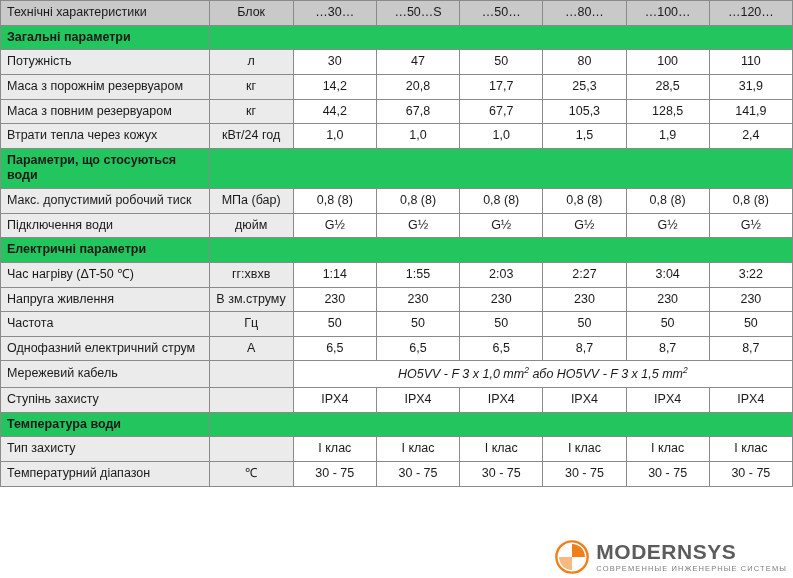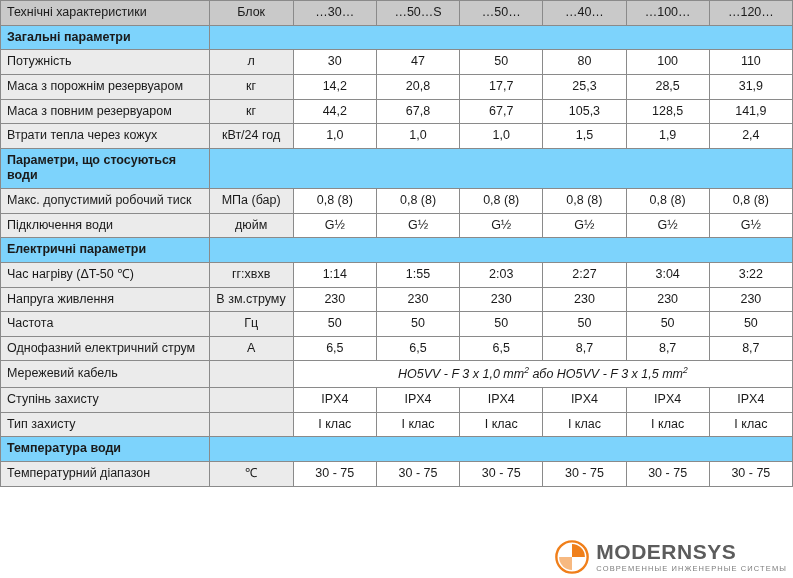--- a/index.html
+++ b/index.html
@@ -36,21 +36,21 @@
     background: #c9c9c9;
     font-weight: normal;
   }
   .hdr-param {
     text-align: left;
   }
   .hdr-center {
     text-align: center;
   }
   .section {
-    background: #7dd3fc;
+    background: #22c55e;
     font-weight: bold;
     text-align: left;
   }
   .param {
     text-align: left;
     background: #ebebeb;
   }
   .unit {
     text-align: center;
     background: #ebebeb;
@@ -118,21 +118,21 @@
     <col class="c-model">
     <col class="c-model">
   </colgroup>
   <tbody id="table-body">
       <tr>
         <td class="hdr hdr-param">Технічні характеристики</td>
         <td class="hdr hdr-center">Блок</td>
         <td class="hdr hdr-center">…30…</td>
         <td class="hdr hdr-center">…50…S</td>
         <td class="hdr hdr-center">…50…</td>
-        <td class="hdr hdr-center">…40…</td>
+        <td class="hdr hdr-center">…80…</td>
         <td class="hdr hdr-center">…100…</td>
         <td class="hdr hdr-center">…120…</td>
       </tr>
       <tr>
         <td class="section">Загальні параметри</td>
         <td class="section" colspan="7"></td>
       </tr>
       <tr>
         <td class="param">Потужність</td>
         <td class="unit">л</td>
@@ -250,32 +250,32 @@
         <td class="param">Ступінь захисту</td>
         <td class="unit"></td>
         <td class="val">IPX4</td>
         <td class="val">IPX4</td>
         <td class="val">IPX4</td>
         <td class="val">IPX4</td>
         <td class="val">IPX4</td>
         <td class="val">IPX4</td>
       </tr>
       <tr>
+        <td class="section">Температура води</td>
+        <td class="section" colspan="7"></td>
+      </tr>
+      <tr>
         <td class="param">Тип захисту</td>
         <td class="unit"></td>
         <td class="val">I клас</td>
         <td class="val">I клас</td>
         <td class="val">I клас</td>
         <td class="val">I клас</td>
         <td class="val">I клас</td>
         <td class="val">I клас</td>
-      </tr>
-      <tr>
-        <td class="section">Температура води</td>
-        <td class="section" colspan="7"></td>
       </tr>
       <tr>
         <td class="param">Температурний діапазон</td>
         <td class="unit">℃</td>
         <td class="val">30 - 75</td>
         <td class="val">30 - 75</td>
         <td class="val">30 - 75</td>
         <td class="val">30 - 75</td>
         <td class="val">30 - 75</td>
         <td class="val">30 - 75</td>

